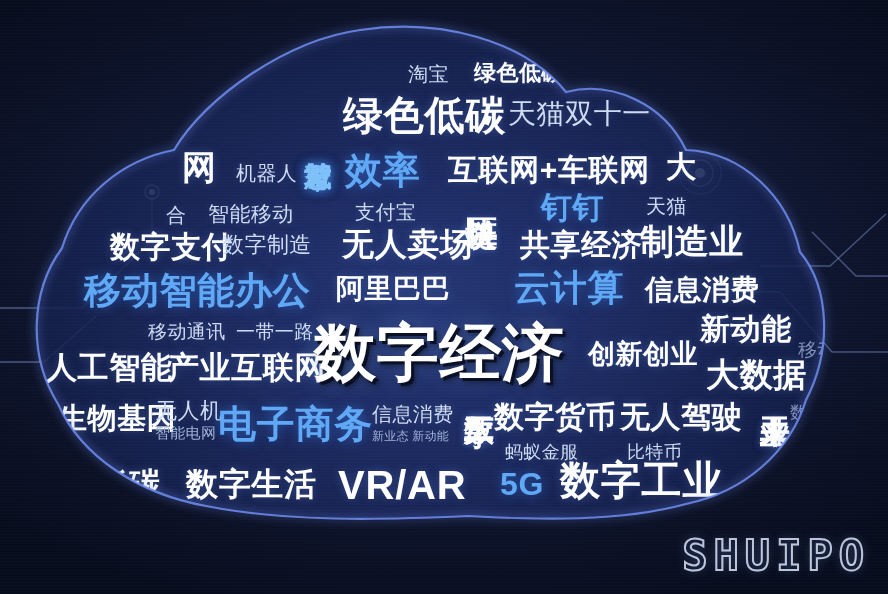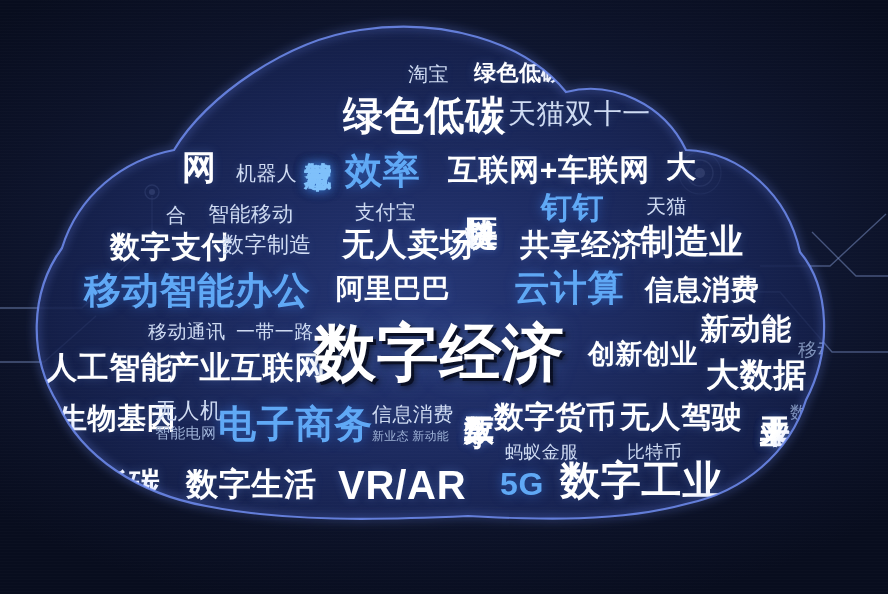--- a/index.html
+++ b/index.html
@@ -252,13 +252,14 @@
                C 28 356, 30 292, 62 248
                C 78 196, 122 160, 174 150
                C 206 96, 288 40, 360 30 Z" fill="none" stroke="#6f8cf0" stroke-opacity="0.85" stroke-width="2.2" filter="url(#glowF)"></path>
     </svg>
   </div>
 
   <div id="headline" style="font-size: 62px; left: 314px; top: 322px;">数字经济</div>
 
   <div class="scanlines"></div>
 
+  <div id="watermark">SHUIPO</div>
 </div>
 
 </body></html>

